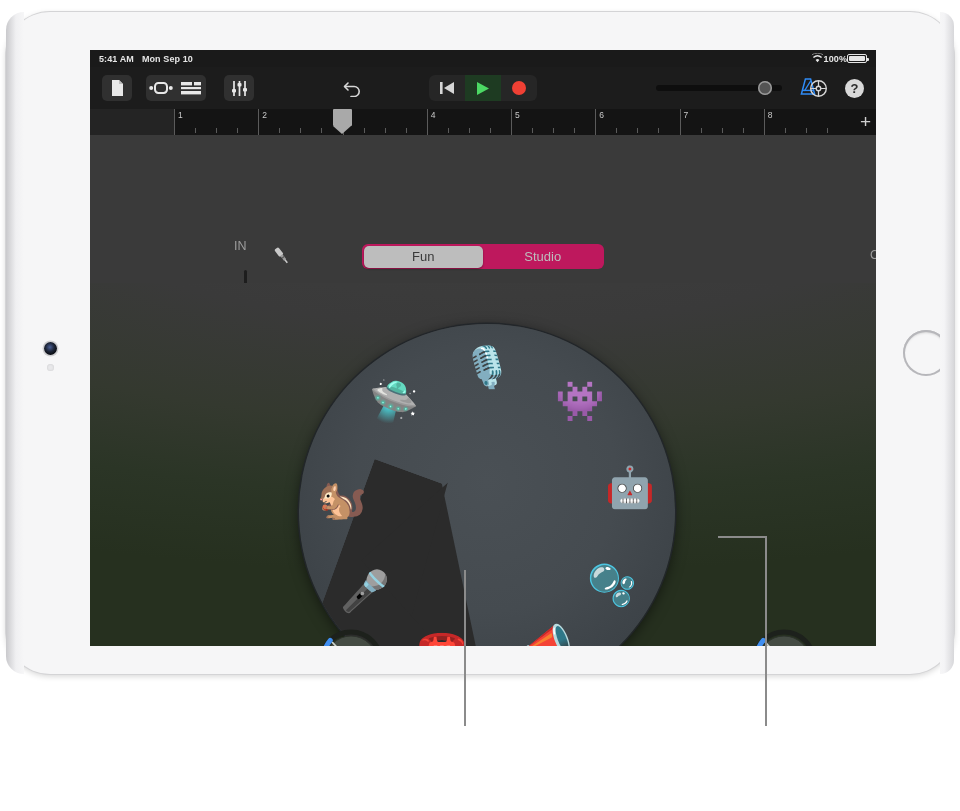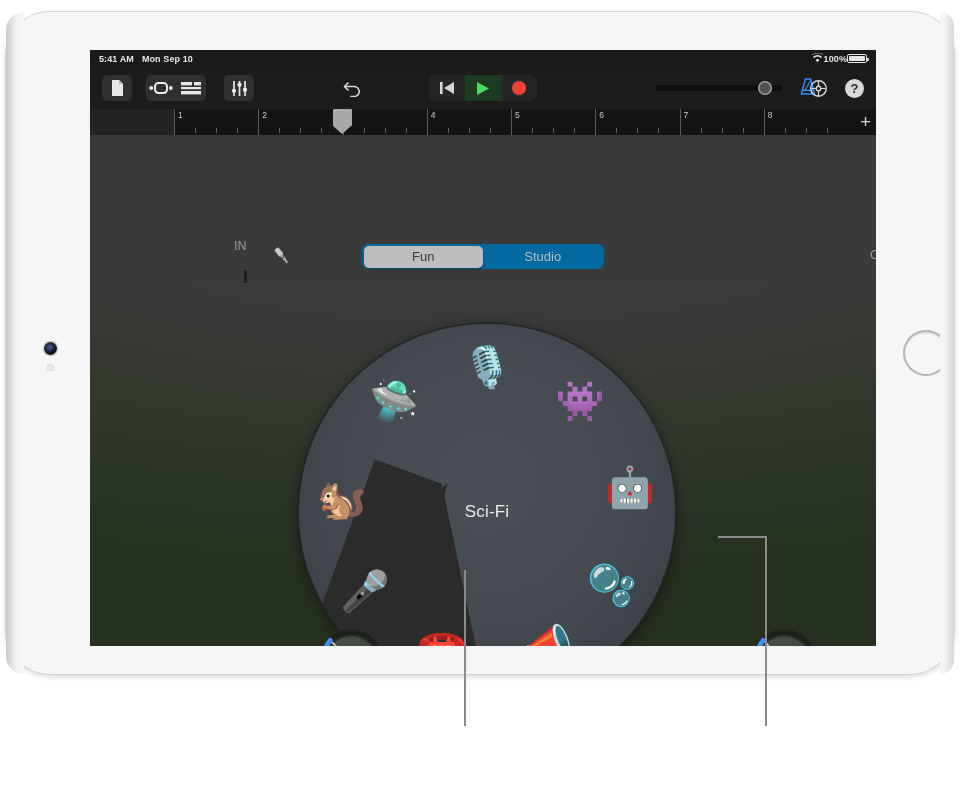--- a/index.html
+++ b/index.html
@@ -139,21 +139,21 @@
     background:linear-gradient(180deg,#8b8b8b,#6e6e6e);
     box-shadow:0 1px 2px rgba(0,0,0,.6);
   }
   #in-thumb{ left:146px; top:219px;}
   .meter{ position:absolute; left:153px; top:434px; width:5px; height:7px; }
   .meter i{ display:block; width:100%; height:2px; background:#2f7a2f; margin-bottom:1px;}
 
   
   #segmented{
     position:absolute; left:272px; top:109px; width:242px; height:25px;
-    background:#0369a1; border-radius:6px; display:flex; padding:1.5px;
+    background:#be185d; border-radius:6px; display:flex; padding:1.5px;
   }
   .seg{
     flex:1; display:flex; align-items:center; justify-content:center;
     font-size:13px; color:#bdbdbd; border-radius:5px; cursor:pointer;
   }
   .seg.active{ background:#bdbdbd; color:#3a3a3a;
                box-shadow:0 1px 2px rgba(0,0,0,.4); }
 
   
   #stage{
@@ -383,21 +383,20 @@
 
       <div id="segmented">
         <div class="seg active">Fun</div>
         <div class="seg">Studio</div>
       </div>
 
       <div id="stage">
         <div id="dial">
           <div id="dial-wedge"></div>
           <div id="dial-wedge-b"></div>
-          <div id="dial-label">Sci-Fi</div>
         <div class="dial-item" style="left: 188px; top: 43px;">🎙️</div>
             <div class="dial-item" style="left: 281.204px; top: 76.9236px;">👾</div>
             <div class="dial-item" style="left: 330.797px; top: 162.821px;">🤖</div>
             <div class="dial-item" style="left: 313.574px; top: 260.5px;">🫧</div>
             <div class="dial-item" style="left: 249.28px; top: 319.415px;">📣</div>
             <div class="dial-item" style="left: 143.193px; top: 325.903px;">☎️</div>
             <div class="dial-item" style="left: 66.3928px; top: 266.973px;">🎤</div>
             <div class="dial-item" style="left: 43.5518px; top: 175.362px;">🐿️</div>
             <div class="dial-item" style="left: 94.7958px; top: 76.9236px;">🛸</div>
           </div>

